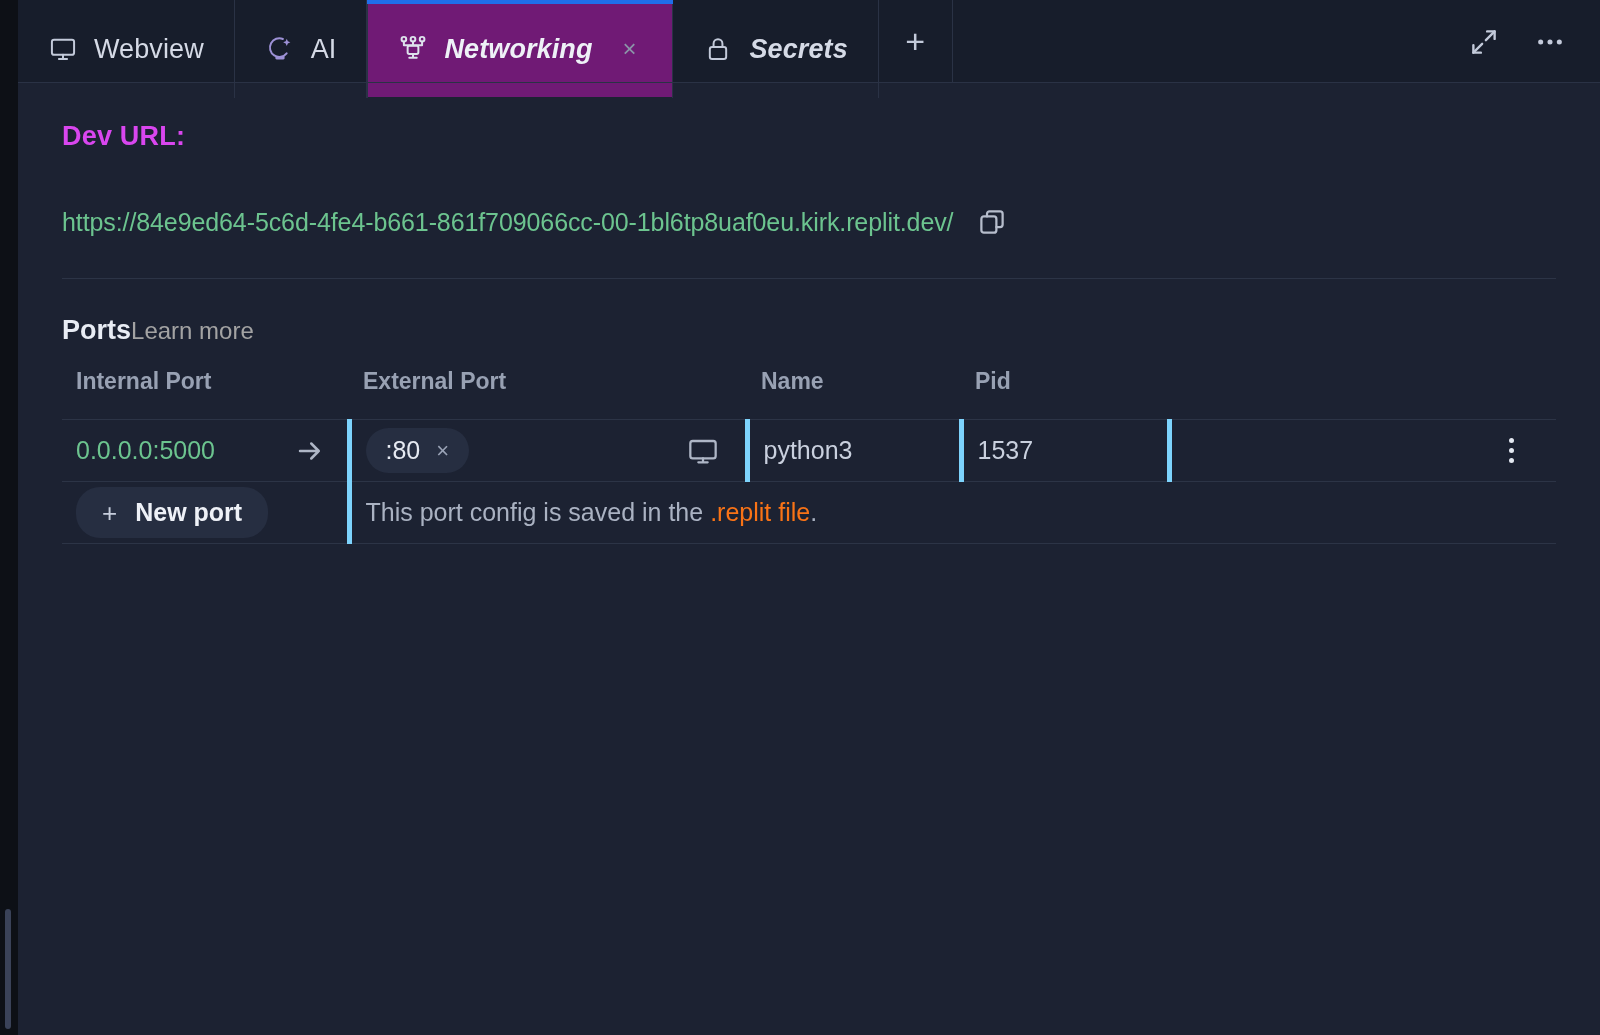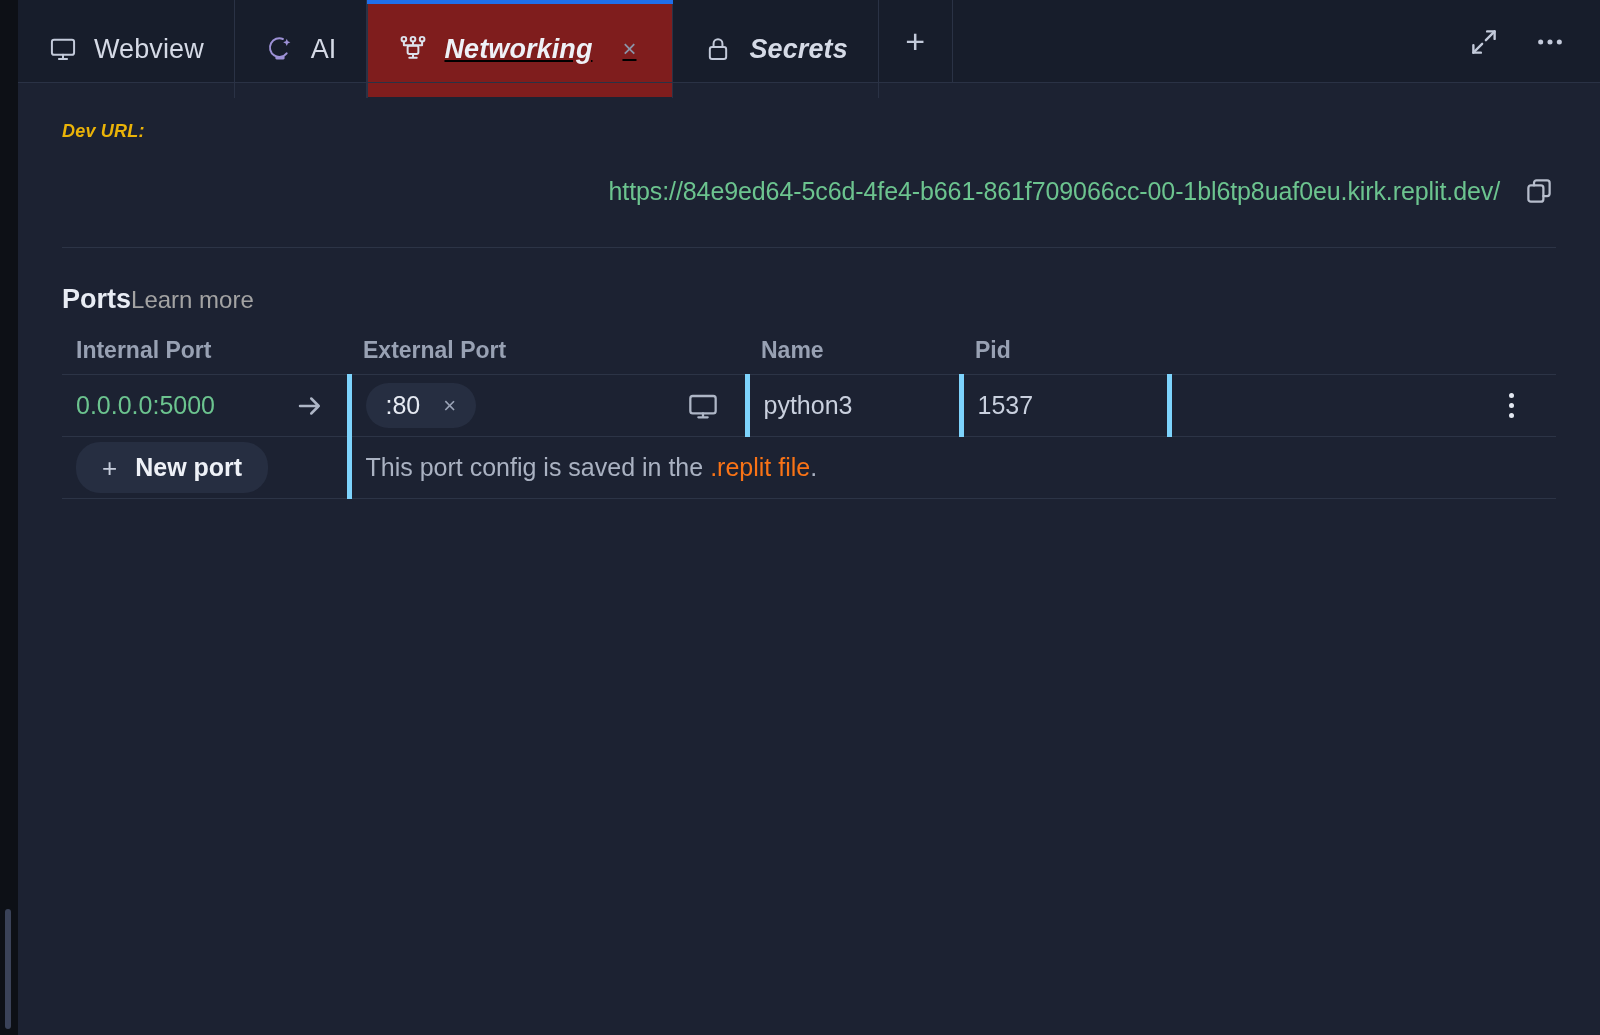--- a/index.html
+++ b/index.html
@@ -75,24 +75,23 @@
     border-right: 1px solid #2a3245;
   }
   .tab .tab-label {
     font-size: 27px;
     color: #d5dae6;
     white-space: nowrap;
     letter-spacing: 0.1px;
   }
   .tab.italic .tab-label { font-style: italic; font-weight: 600; }
   .tab.active {
-    background: #7f1d1d;
+    background: #701a75;
     border-right: 1px solid #2a3245;
     border-left: 1px solid #2a3245;
-    text-decoration: underline;
   }
   .tab.active::before {
     content: "";
     position: absolute;
     left: -1px; right: -1px; top: 0;
     height: 4px;
     background: #1f6feb;
   }
   .tab.active::after {
     content: "";
@@ -162,33 +161,31 @@
   }
 
   
   .content {
     flex: 1 1 auto;
     padding: 38px 44px 0 44px;
     overflow: hidden;
   }
 
   .dev-url-label {
-    font-size: 18px;
+    font-size: 27px;
     font-weight: 700;
-    color: #eab308;
+    color: #d946ef;
     letter-spacing: 0.2px;
-    font-style: italic;
   }
 
   .dev-url-row {
-    margin-top: 32px;
+    margin-top: 53px;
     display: flex;
     align-items: center;
     gap: 22px;
-    justify-content: flex-end;
   }
   .dev-url-link {
     font-size: 25px;
     color: #6cc48f;
     text-decoration: none;
     letter-spacing: -0.1px;
     cursor: pointer;
     white-space: nowrap;
   }
   .copy-btn {
@@ -229,21 +226,21 @@
     margin-top: 22px;
     width: 100%;
     border-collapse: collapse;
     table-layout: fixed;
   }
   table.ports th {
     text-align: left;
     font-size: 23px;
     font-weight: 700;
     color: #98a1b3;
-    padding: 0 0 10px 14px;
+    padding: 0 0 24px 14px;
     border: 0;
   }
   table.ports td {
     border-top: 1px solid #2c3446;
     border-bottom: 1px solid #2c3446;
     border-right: 5px solid #7dd3fc;
     height: 62px;
     padding: 0 14px;
     vertical-align: middle;
     font-size: 25px;
@@ -271,21 +268,21 @@
   .arrow-icon { color: #aeb6c6; display: inline-flex; }
 
   .external-cell {
     display: flex;
     align-items: center;
     justify-content: space-between;
   }
   .pill {
     display: inline-flex;
     align-items: center;
-    gap: 23px;
+    gap: 16px;
     background: #262e41;
     border-radius: 24px;
     padding: 8px 20px;
     cursor: pointer;
   }
   .pill-label { font-size: 25px; color: #e6eaf2; }
   .pill-x {
     font-size: 22px;
     color: #9aa3b6;
     line-height: 1;

